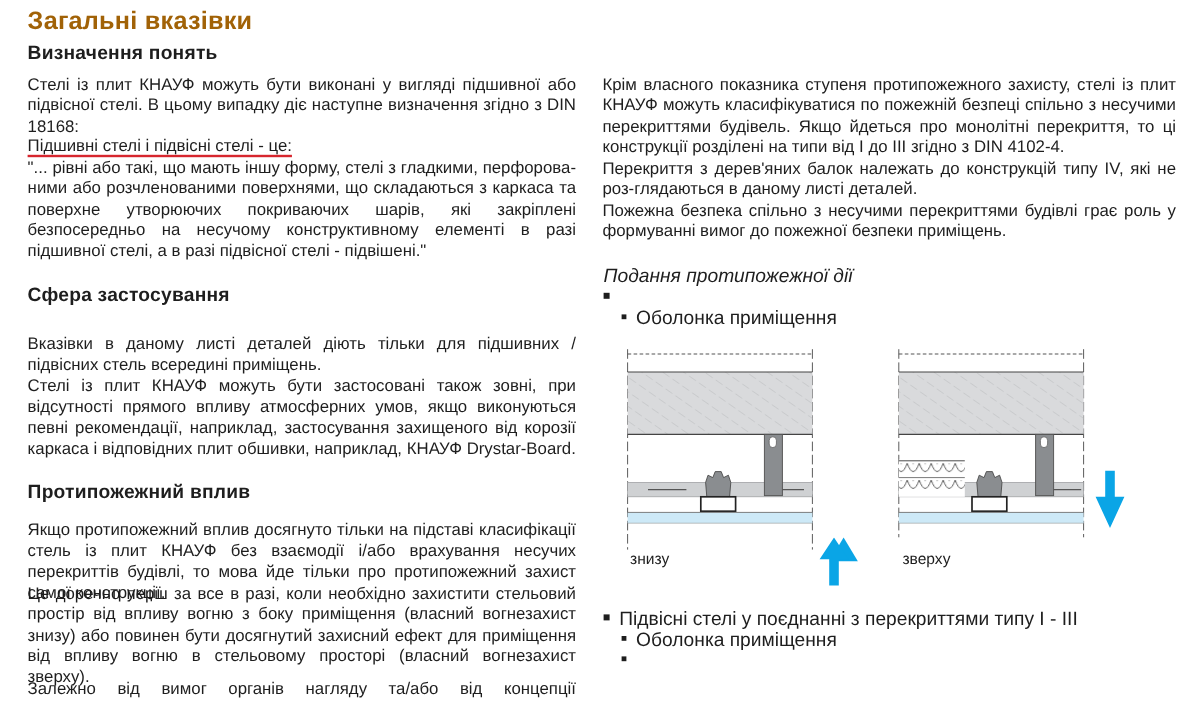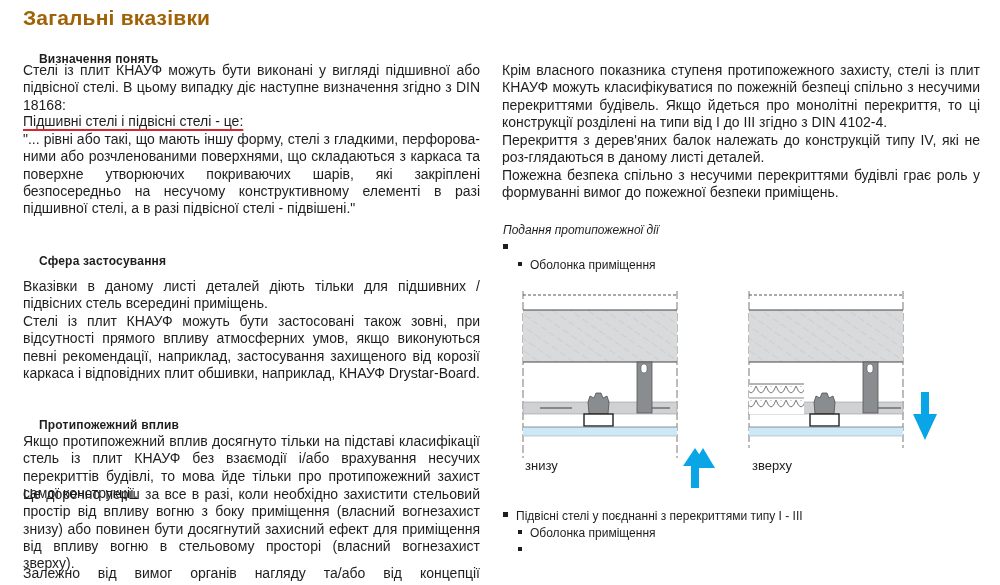--- a/index.html
+++ b/index.html
@@ -3,28 +3,28 @@
 <meta charset="utf-8">
 <style>
   html, body { margin: 0; padding: 0; background: #ffffff; }
   body { width: 1000px; height: 585px; overflow: hidden; position: relative;
          font-family: "Liberation Sans", sans-serif; color: #1e1e1e; }
   .col { position: absolute; top: 0; }
   .left { left: 23px; width: 457px; }
   .right { left: 502px; width: 478px; }
   h1 { margin: 0; position: absolute; top: 6px; left: 0; font-size: 21px; font-weight: bold;
        color: #a16207; letter-spacing: 0.2px; white-space: nowrap; }
-  h2 { margin: 16px; position: absolute; left: 0; font-size: 12px; font-weight: bold; color: #1e1e1e;
+  h2 { margin: 0; position: absolute; left: 0; font-size: 16px; font-weight: bold; color: #1e1e1e;
        white-space: nowrap; letter-spacing: 0.2px; }
   p { margin: 0; position: absolute; left: 0; font-size: 14px; line-height: 17.3px;
       text-align: justify; width: 100%; }
   .ul { text-decoration: underline; text-decoration-color: #d7262e; text-decoration-thickness: 2px;
         text-underline-offset: 3px; margin-top: 48px; }
   .em { font-style: italic; }
-  .bl { position: absolute; font-size: 12px; line-height: 17px; white-space: nowrap; text-align: center; }
+  .bl { position: absolute; font-size: 16px; line-height: 17px; white-space: nowrap; text-align: center; }
   .sq { display: inline-block; width: 5px; height: 5px; background: #1e1e1e; margin-right: 8px;
         vertical-align: middle; position: relative; top: -2px; }
   .sq.small { width: 4px; height: 4px; }
   .diagram { position: absolute; }
   .cap { position: absolute; font-size: 13px; color: #1e1e1e; }
 </style>
 </head>
 <body>
 
 <div class="col left">

